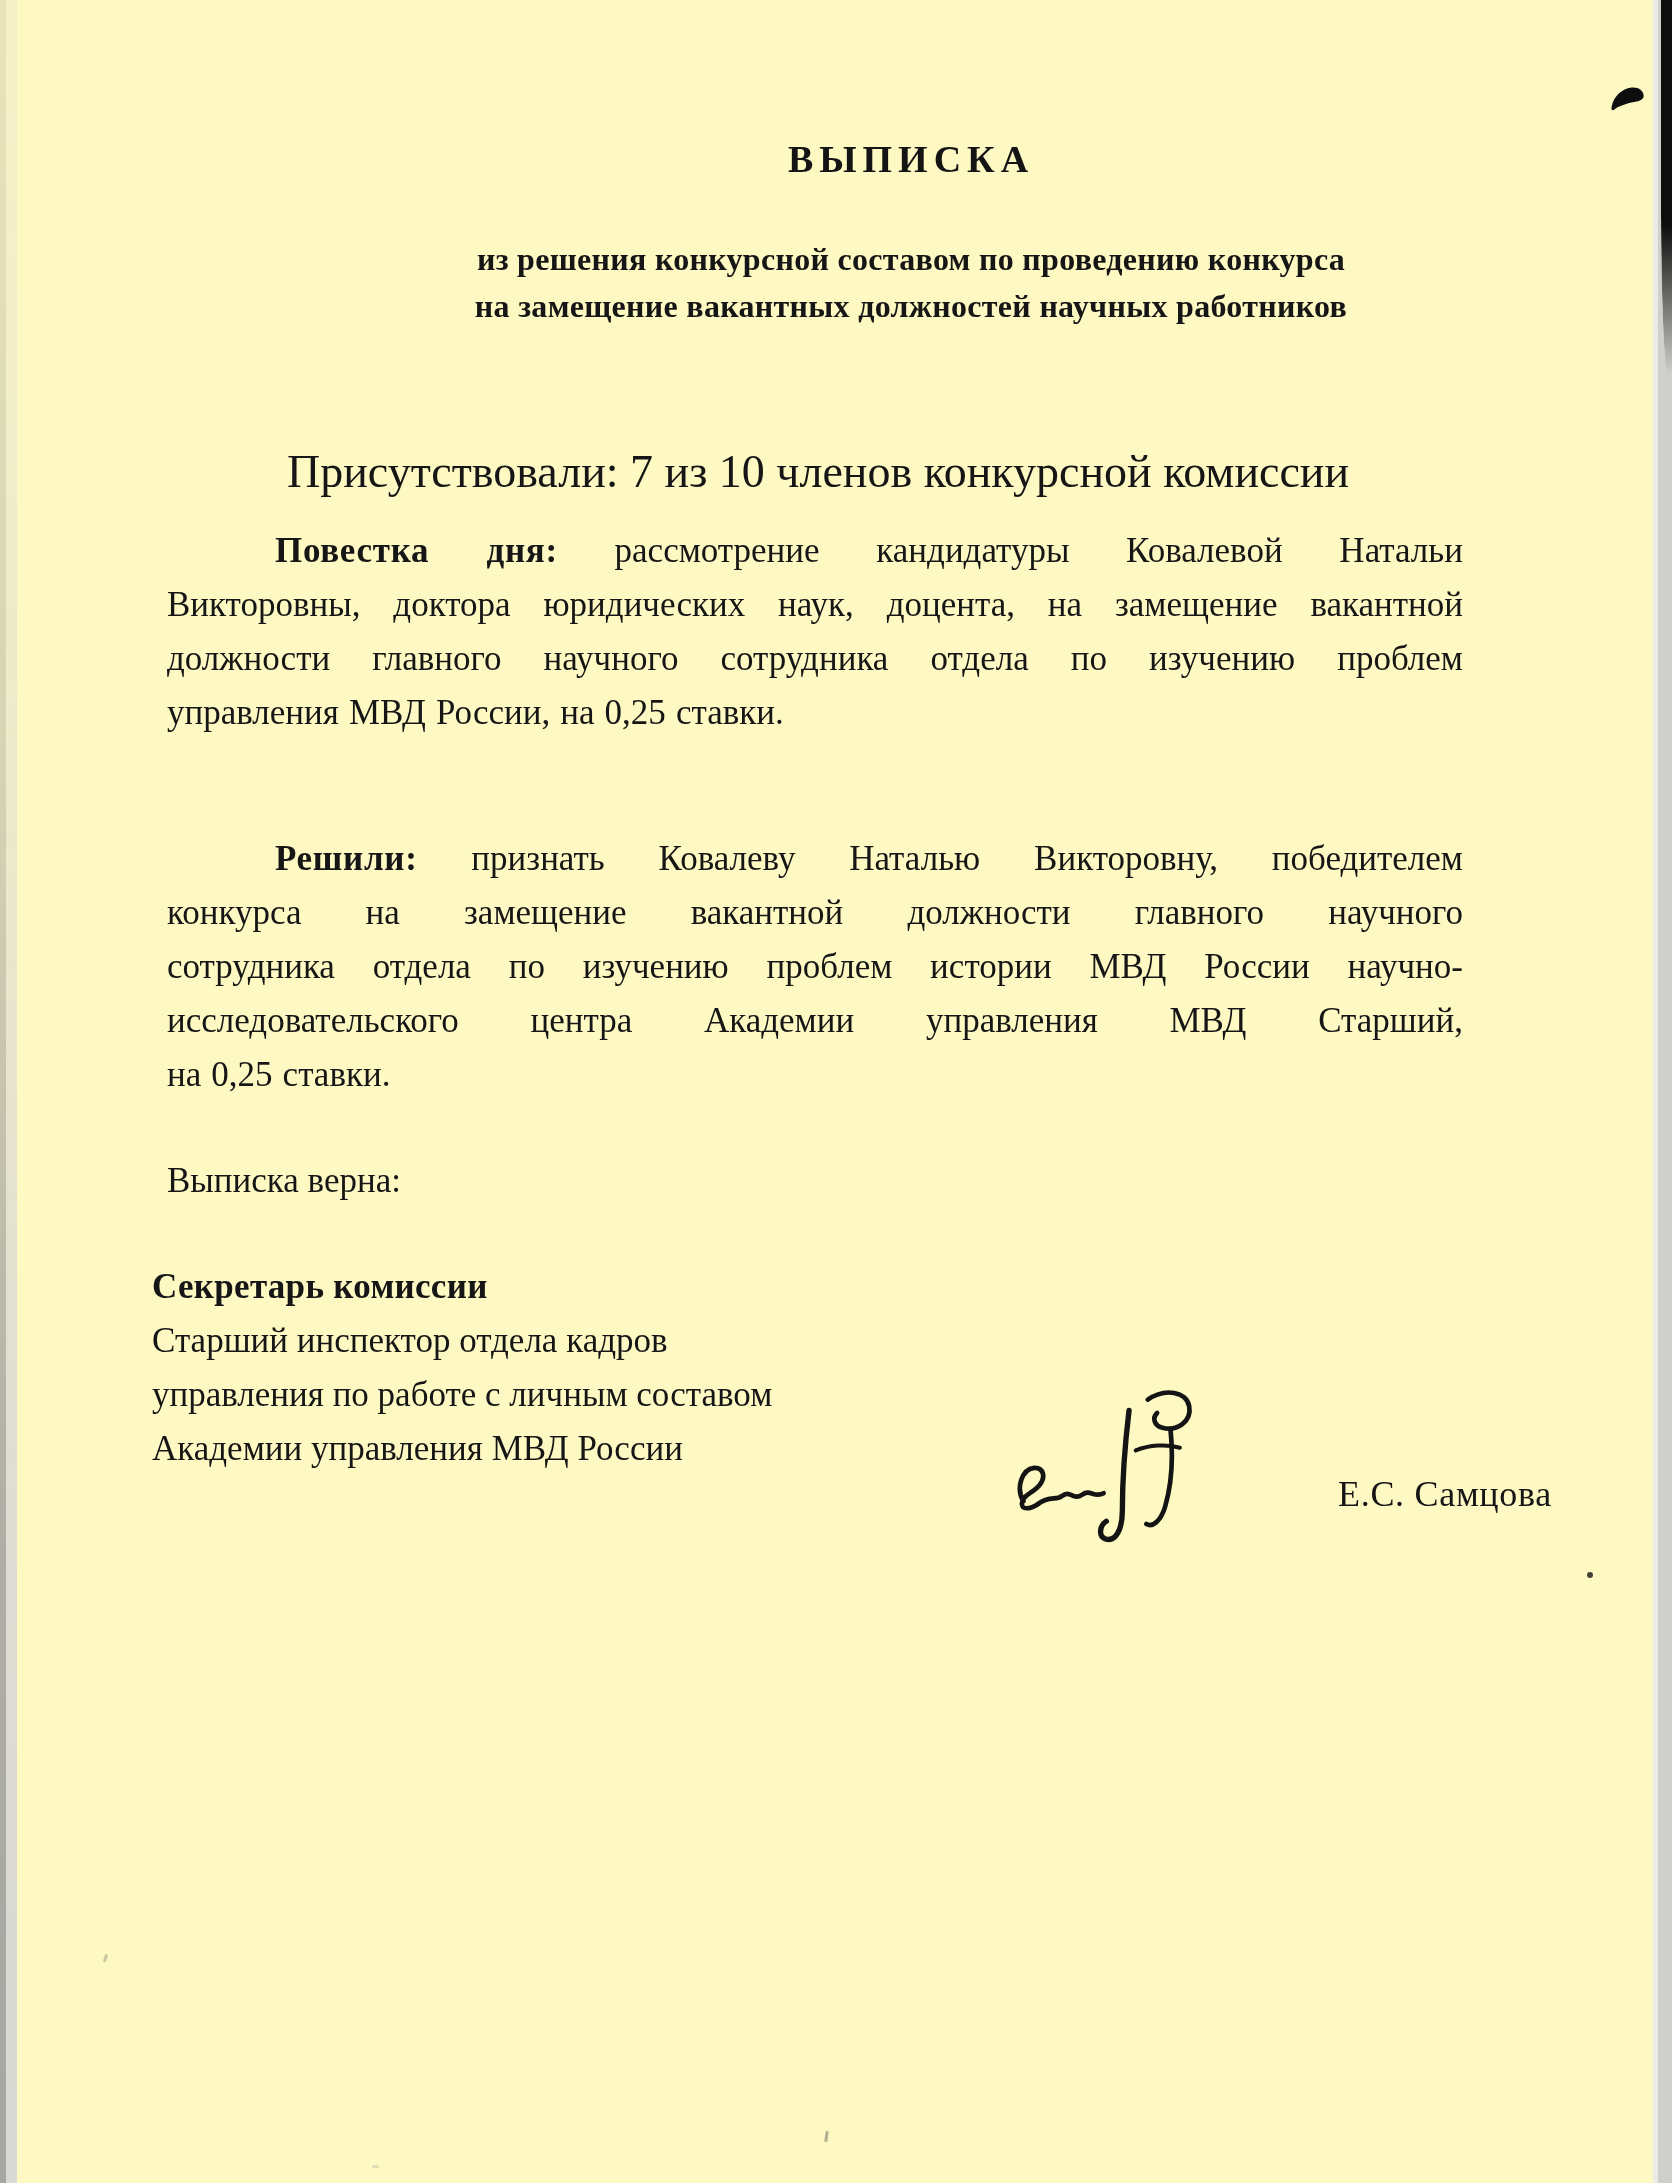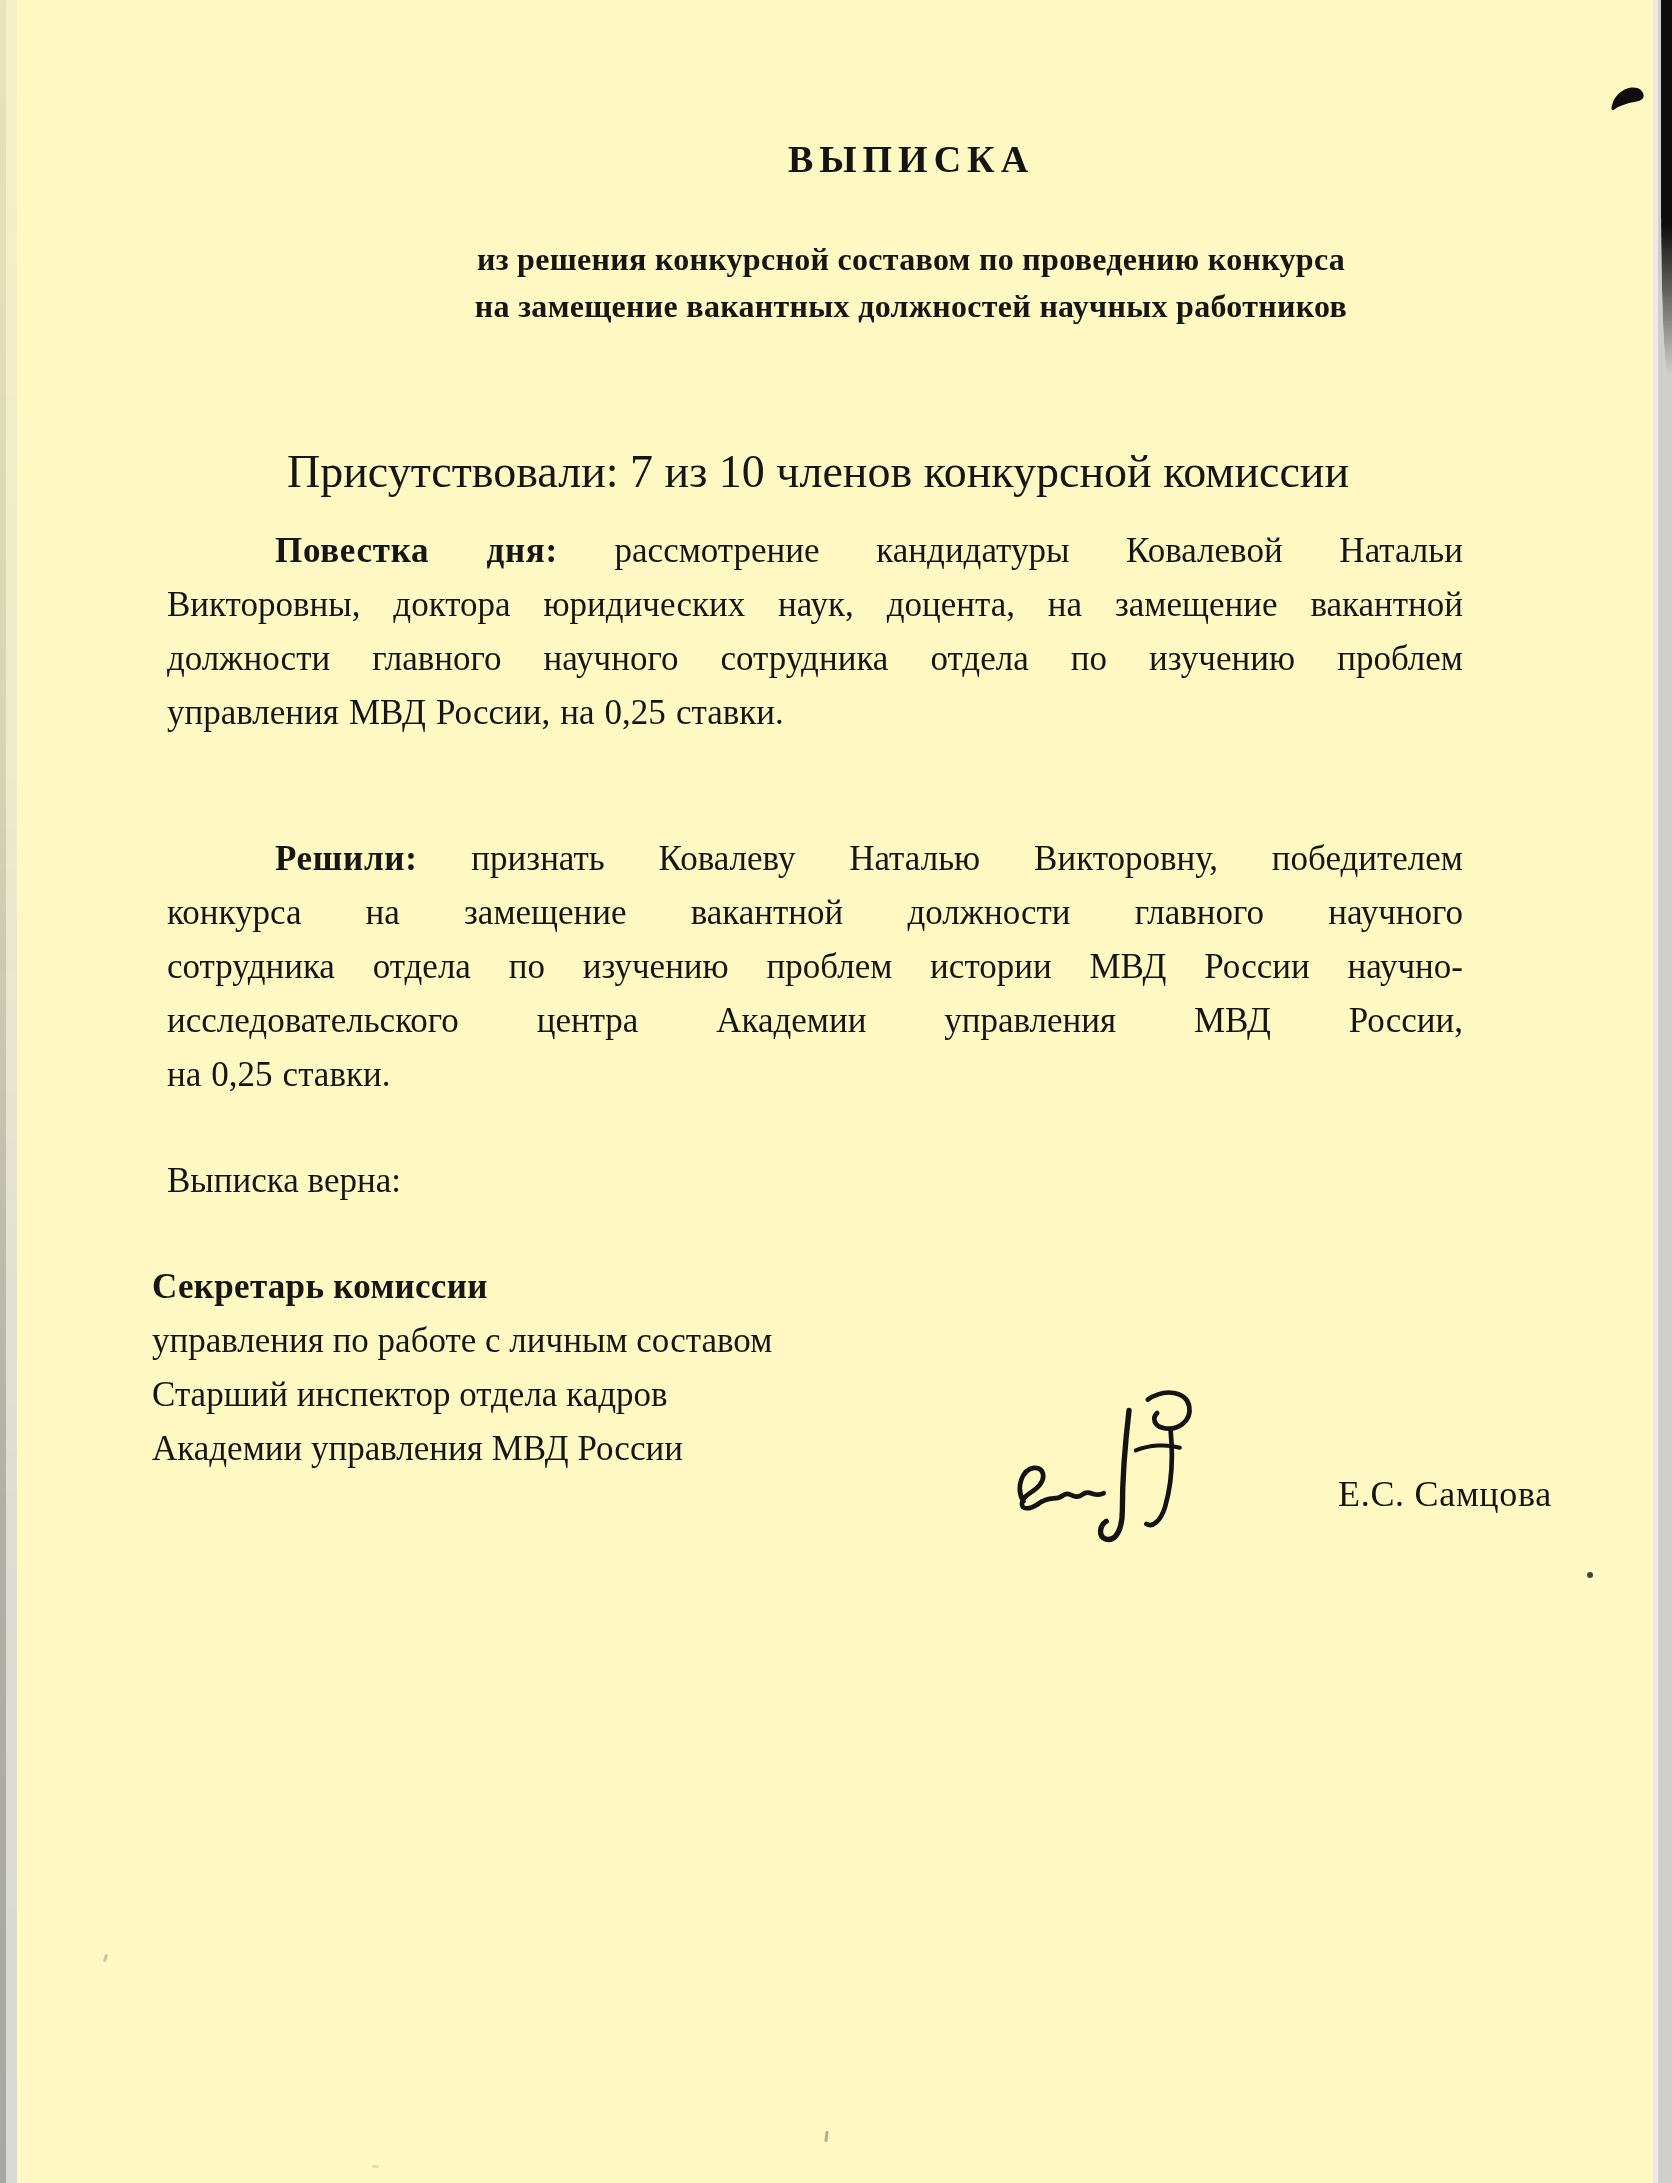--- a/index.html
+++ b/index.html
@@ -113,30 +113,30 @@
       <div class="ln indent"><b>Повестка дня:</b> рассмотрение кандидатуры Ковалевой Натальи</div>
       <div class="ln">Викторовны, доктора юридических наук, доцента, на замещение вакантной</div>
       <div class="ln">должности главного научного сотрудника отдела по изучению проблем</div>
       <div class="ln last">управления МВД России, на 0,25 ставки.</div>
     </div>
 
   <div class="para decision">
       <div class="ln indent"><b>Решили:</b> признать Ковалеву Наталью Викторовну, победителем</div>
       <div class="ln">конкурса на замещение вакантной должности главного научного</div>
       <div class="ln">сотрудника отдела по изучению проблем истории МВД России научно-</div>
-      <div class="ln">исследовательского центра Академии управления МВД России,</div>
+      <div class="ln">исследовательского центра Академии управления МВД Старший,</div>
       <div class="ln last">на 0,25 ставки.</div>
     </div>
 
   <div class="certify">Выписка верна:</div>
 
   <div class="sign-block">
       <div class="ln"><b>Секретарь комиссии</b></div>
+      <div class="ln">Старший инспектор отдела кадров</div>
       <div class="ln">управления по работе с личным составом</div>
-      <div class="ln">Старший инспектор отдела кадров</div>
       <div class="ln">Академии управления МВД России</div>
     </div>
 
   <svg class="signature-svg" viewBox="0 0 350 300" fill="none" stroke="#141414" stroke-linecap="round" stroke-linejoin="round">
     <path stroke-width="7" d="M38,196 C26,176 36,148 54,146 C68,145 72,160 62,172 C52,184 38,186 36,198 C34,210 48,208 60,200"></path>
     <path stroke-width="7" d="M60,200 C78,186 86,196 96,188 C108,178 112,196 126,186 C138,177 144,192 158,184"></path>
     <path stroke-width="8" d="M196,60 C190,110 186,170 186,210 C186,238 176,258 160,252 C150,248 152,232 162,226"></path>
     <path stroke-width="7" d="M224,44 C250,26 282,32 286,54 C290,76 268,92 246,86 C234,83 230,72 238,64"></path>
     <path stroke-width="7" d="M258,88 C262,128 260,170 250,204 C244,224 232,236 222,230"></path>
     <path stroke-width="6" d="M206,120 C226,112 252,110 272,116"></path>

